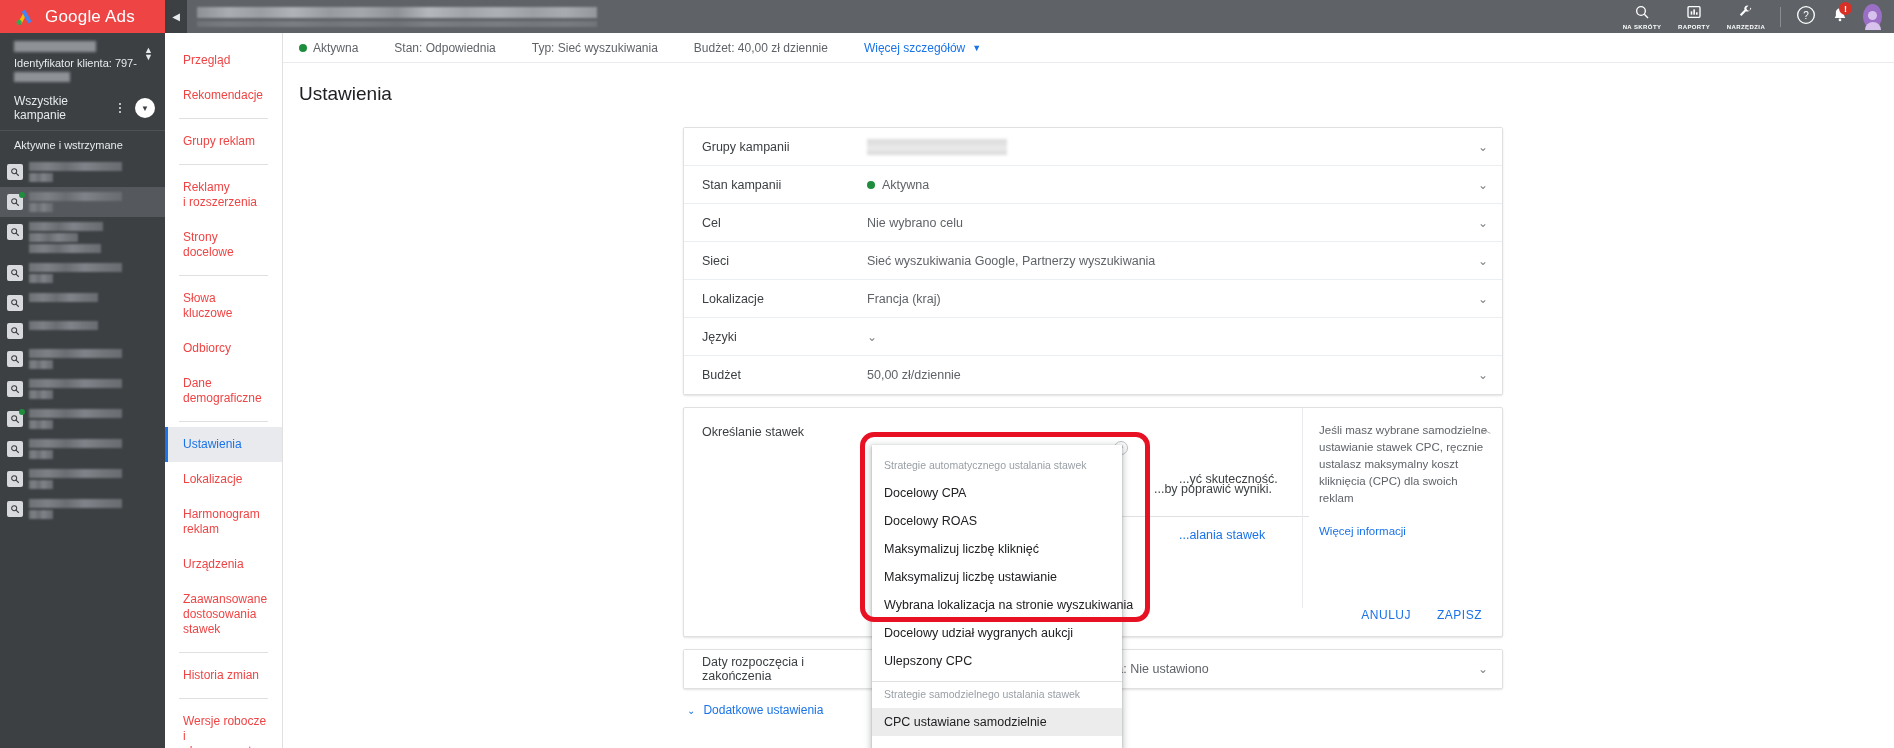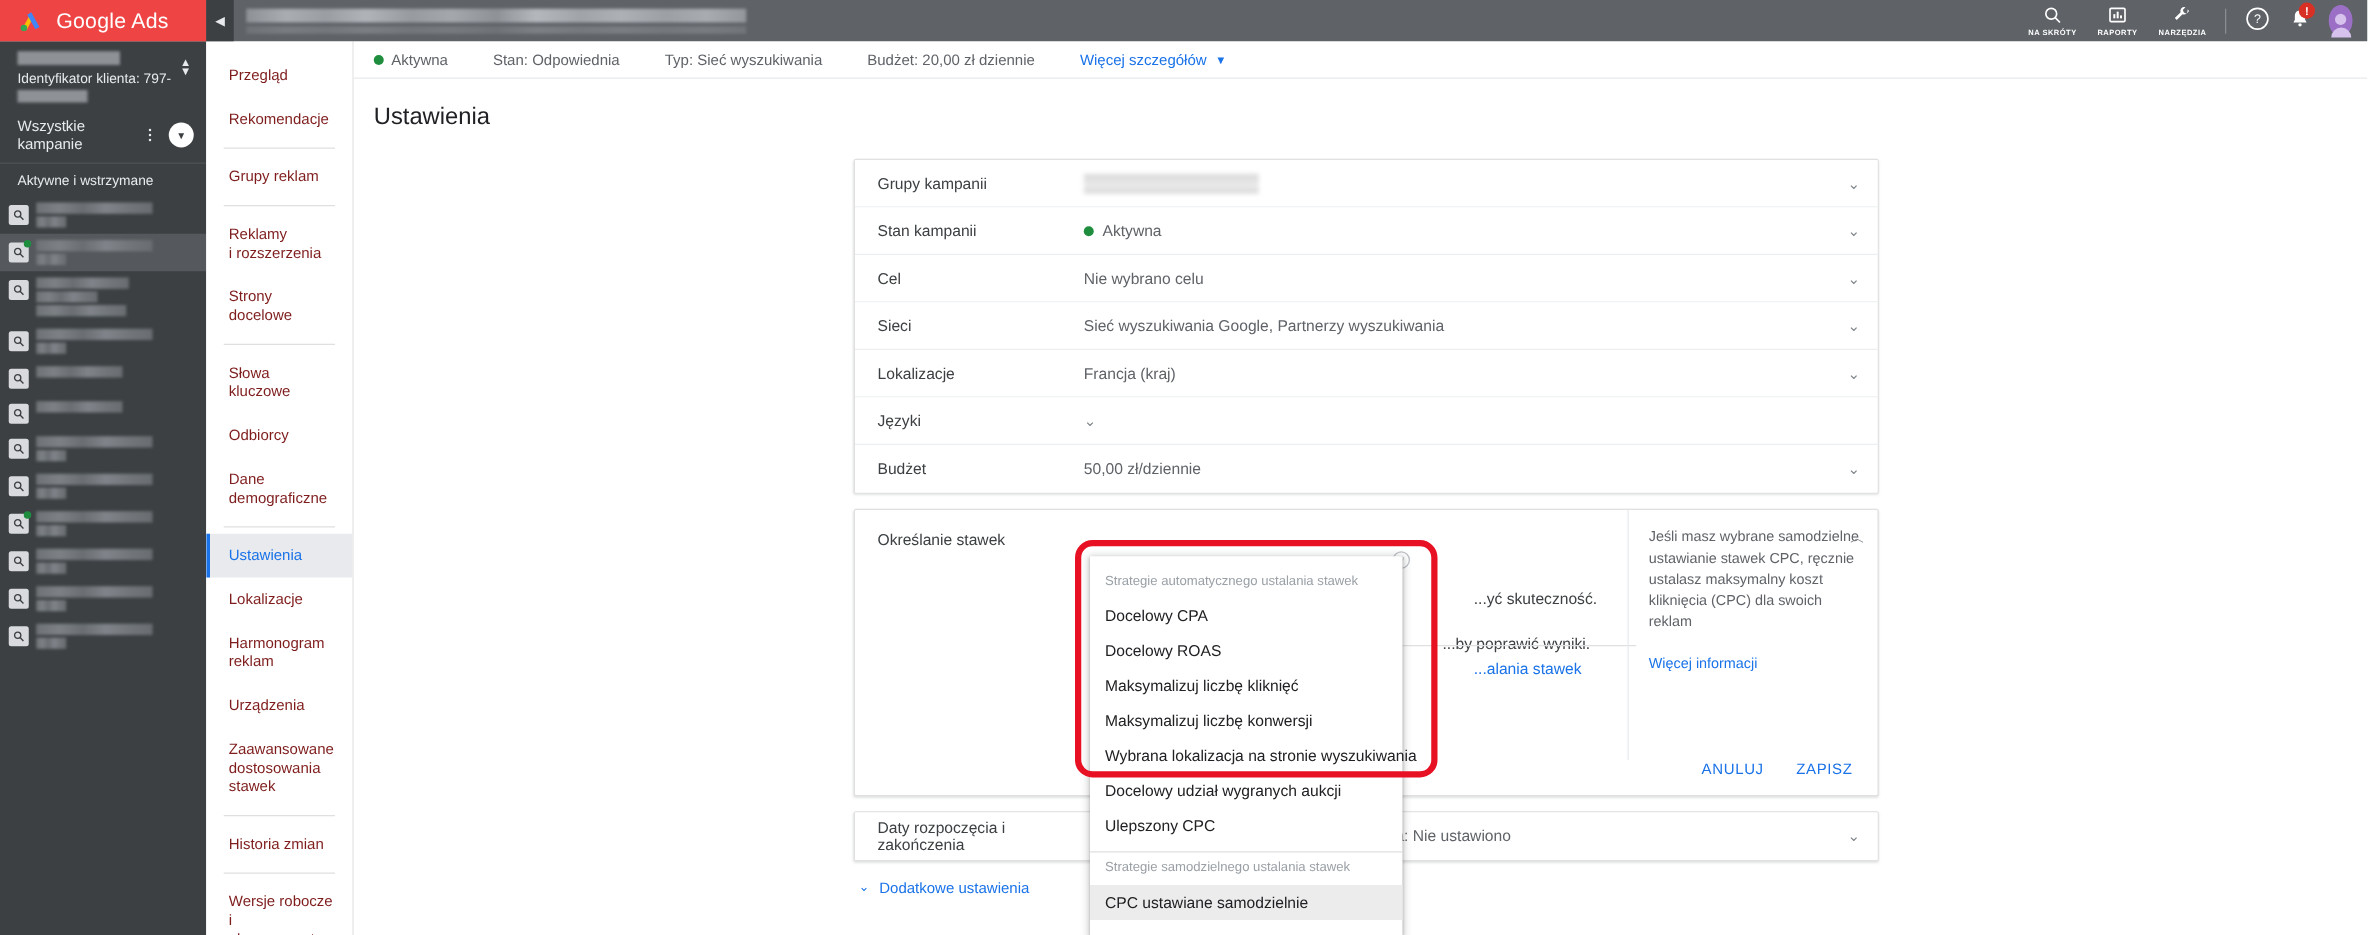--- a/index.html
+++ b/index.html
@@ -100,21 +100,21 @@
     display: block; height: 9px; filter: blur(1.3px);
     background: linear-gradient(90deg,#6e7276 0%,#7d8185 20%,#6a6e72 40%,#80848a 60%,#72767a 80%,#696d71 100%);
   }
 
   
   .navbar {
     position: absolute; top: 33px; left: 165px; width: 118px; height: 715px;
     background: #fff; border-right: 1px solid #e0e0e0; padding-top: 10px; overflow: hidden;
   }
   .nav-item {
-    padding: 10px 14px 10px 18px; font-size: 12px; color: #7f1d1d; line-height: 15px;
+    padding: 10px 14px 10px 18px; font-size: 12px; color: #ef4444; line-height: 15px;
     position: relative;
   }
   .nav-item.active { background: #e8eaed; color: #1a73e8; }
   .nav-item.active::before {
     content: ""; position: absolute; left: 0; top: 0; bottom: 0; width: 3px; background: #1a73e8;
   }
   .nav-sep { height: 1px; background: #e0e0e0; margin: 5px 14px; }
 
   
   .main {
@@ -158,21 +158,21 @@
   .bid-mid { flex: 1; position: relative; padding: 17px 14px 0 0; }
   .bid-right {
     flex: 0 0 200px; border-left: 1px solid #e8eaed; padding: 14px 14px 0 16px;
     font-size: 11.5px; color: #5f6368; line-height: 17px; position: relative;
   }
   .bid-right .collapse-up { position: absolute; right: 10px; top: 14px; color: #80868b; font-size: 12px; }
   .more-info { color: #1a73e8; margin-top: 16px; display: block; font-size: 11.5px; }
 
   .hidden-text { font-size: 12.5px; color: #3c4043; line-height: 19px; position: absolute; }
   .ht1 { left: 330px; top: 62px; }
-  .ht2 { left: 305px; top: 98px; }
+  .ht2 { left: 305px; top: 72px; }
   .ht-sep { position: absolute; left: 130px; top: 108px; width: 330px; height: 1px; background: #e0e0e0; }
   .ht3 { left: 330px; top: 118px; color: #1a73e8; }
   .qmark {
     position: absolute; left: 265px; top: 33px; width: 14px; height: 14px;
     border: 1px solid #bdc1c6; border-radius: 50%; color: #bdc1c6; font-size: 9px;
     display: flex; align-items: center; justify-content: center;
   }
   .card-actions {
     display: flex; justify-content: flex-end; gap: 26px;
     padding: 0 20px 14px 0; font-size: 12px; letter-spacing: .5px;
@@ -496,21 +496,21 @@
 
   <div class="main">
 
     <div class="statusbar">
       <span class="status-pill">
         <span class="green-dot"></span>
         <span>Aktywna</span>
       </span>
       <span class="status-item">Stan: Odpowiednia</span>
       <span class="status-item">Typ: Sieć wyszukiwania</span>
-      <span class="status-item">Budżet: 20,00 zł dziennie</span>
+      <span class="status-item">Budżet: 40,00 zł dziennie</span>
       <span class="status-link">
         <span>Więcej szczegółów</span>
         <span style="font-size:9px;">▼</span>
       </span>
     </div>
 
     <div class="page-title">Ustawienia</div>
 
     <div class="content-area">
       <div class="card-wrap">
@@ -605,21 +605,21 @@
       </div>
     </div>
   </div>
 
   <div class="dropdown">
     <div class="dd-group">Strategie automatycznego ustalania stawek</div>
     <div id="dd-auto">
         <div class="dd-item">Docelowy CPA</div>
         <div class="dd-item">Docelowy ROAS</div>
         <div class="dd-item">Maksymalizuj liczbę kliknięć</div>
-        <div class="dd-item">Maksymalizuj liczbę konwersji</div>
+        <div class="dd-item">Maksymalizuj liczbę ustawianie</div>
         <div class="dd-item">Wybrana lokalizacja na stronie wyszukiwania</div>
         <div class="dd-item">Docelowy udział wygranych aukcji</div>
         <div class="dd-item">Ulepszony CPC</div>
       </div>
     <div class="dd-sep"></div>
     <div class="dd-group">Strategie samodzielnego ustalania stawek</div>
     <div id="dd-manual">
         <div class="dd-item sel">CPC ustawiane samodzielnie</div>
       </div>
   </div>

